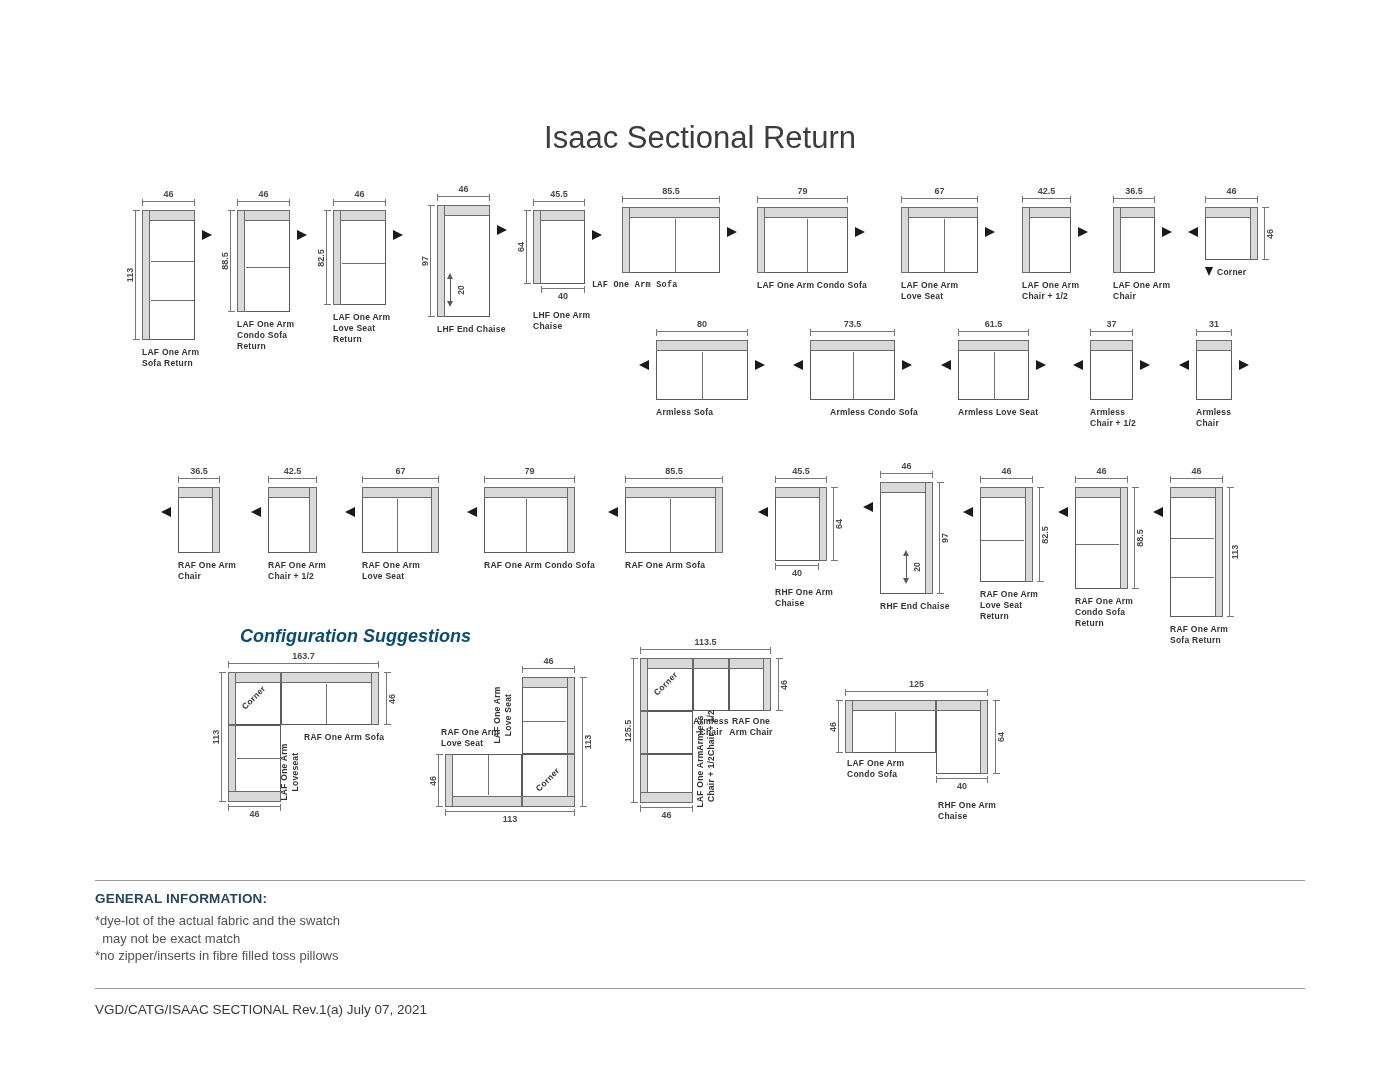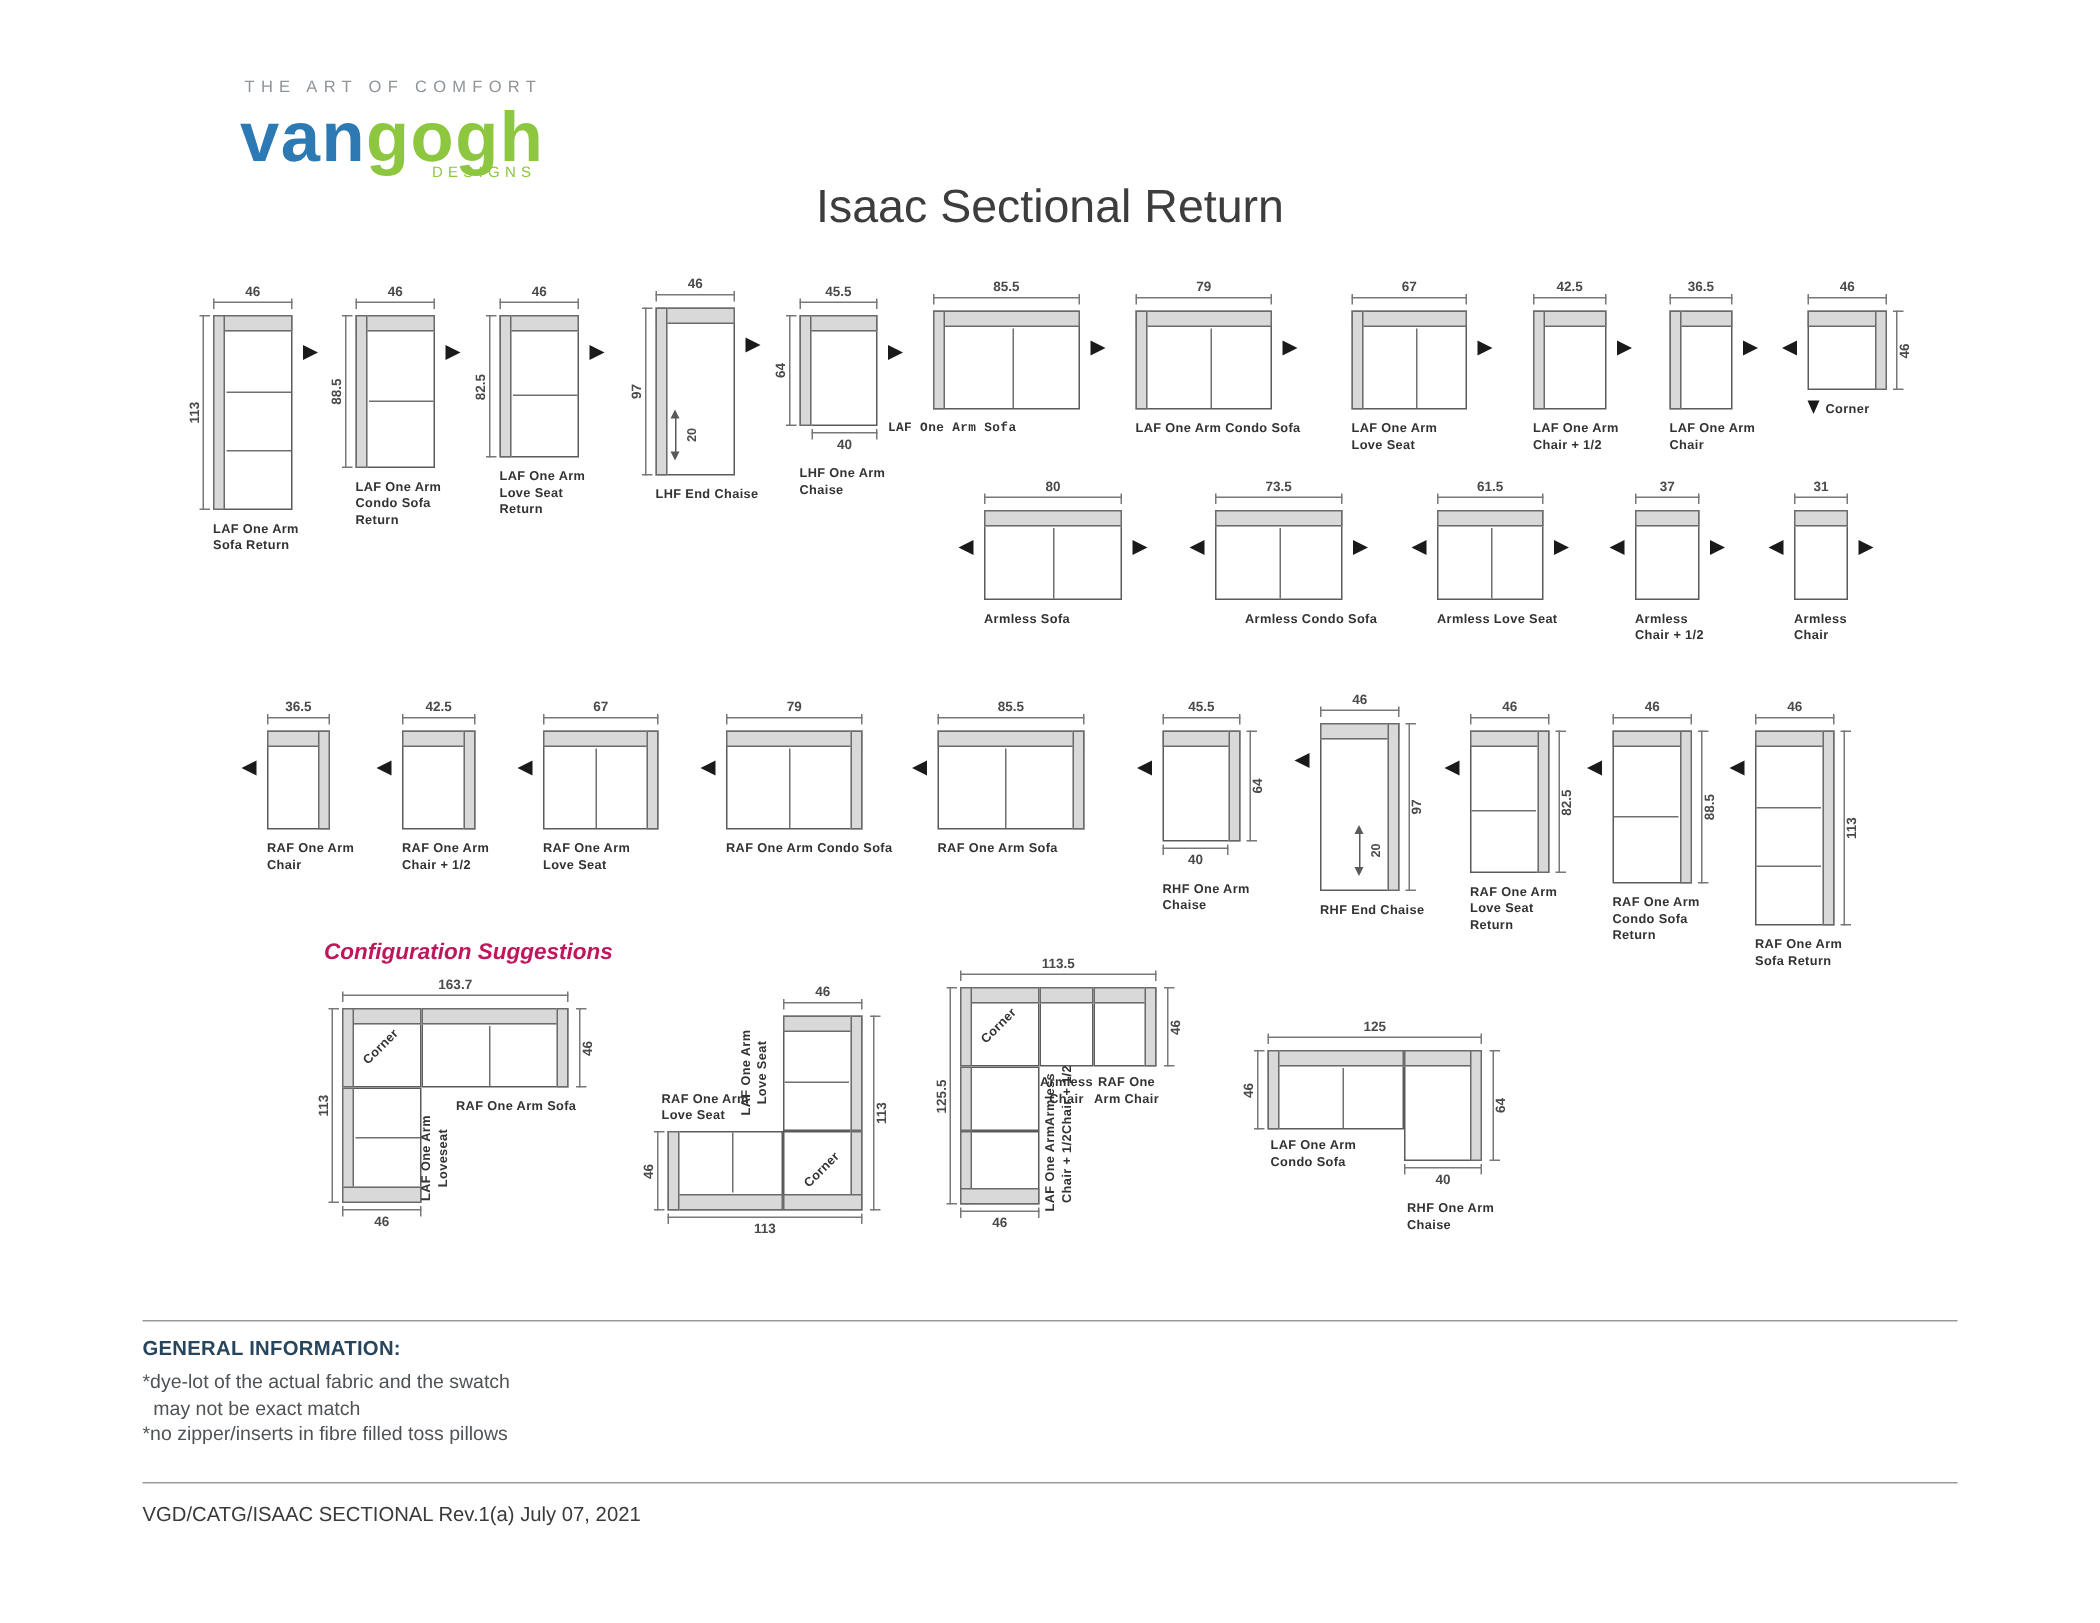--- a/index.html
+++ b/index.html
@@ -7,21 +7,21 @@
   #canvas{position:relative;width:1400px;height:1082px;background:#fff;overflow:hidden;}
   
   .logo{position:absolute;left:160px;top:52px;width:280px;}
   .tagline{font-size:11px;letter-spacing:4.2px;color:#8e9499;margin-left:3px;}
   .wordmark{font-size:47px;font-weight:700;line-height:1;letter-spacing:1px;margin-top:3px;}
   .w1{color:#2d79b3;}
   .w2{color:#8dc63f;}
   .designs{font-size:10px;letter-spacing:3.5px;color:#8dc63f;margin:-4px 0 0 128px;}
   
   .title{position:absolute;left:0;right:0;top:120px;text-align:center;font-size:31px;font-weight:400;color:#3d3d3d;margin:0;}
-  .cfg-heading{position:absolute;left:216px;top:626px;font-size:15px;font-weight:700;font-style:italic;color:#be185d;}
+  .cfg-heading{position:absolute;left:240px;top:626px;font-size:18px;font-weight:700;font-style:italic;color:#0c4a6e;}
   
   #diagram{position:absolute;left:0;top:0;right:0;bottom:0;}
   .piece-box{position:absolute;border:1px solid #5a5a5a;background:#fff;box-sizing:border-box;}
   .strip{position:absolute;background:#d9d9d9;border:1px solid #6b6b6b;box-sizing:border-box;}
   .seatline{position:absolute;background:#707070;}
   .piece-label,.cfg-label{position:absolute;font-size:8.5px;font-weight:700;color:#333;line-height:1.32;letter-spacing:.25px;white-space:pre-line;}
   .cfg-label.rot{text-align:center;white-space:pre-line;}
   
   .dim{position:absolute;font-size:9px;font-weight:700;color:#4a4a4a;}
   .dim-h{text-align:center;}
@@ -60,25 +60,20 @@
   .gen-col{font-size:13px;color:#4f5356;line-height:17.5px;}
   .gen-col div{white-space:pre-wrap;}
   .gen-col.c1{width:330px;}
   .footer{position:absolute;left:95px;top:1002px;font-size:13.5px;color:#3a3a3a;}
 </style>
 </head>
 <body>
 
 <div id="canvas">
 
-  <div class="logo">
-    <div class="tagline">THE ART OF COMFORT</div>
-    <div class="wordmark"><span class="w1">van</span><span class="w2">gogh</span></div>
-    <div class="designs">DESIGNS</div>
-  </div>
 
   <h1 class="title">Isaac Sectional Return</h1>
 
   <div class="cfg-heading">Configuration Suggestions</div>
 
   <div id="diagram">
       <div class="piece-box" style="left: 142px; top: 210px; width: 53px; height: 130px;">
         <div class="strip" style="left: -1px; right: -1px; top: -1px; height: 11px;"></div>
         <div class="strip" style="top: -1px; bottom: -1px; left: -1px; width: 8px;"></div>
         <div class="seatline" style="left: 8px; right: 0px; height: 1px; top: 50px;"></div>

